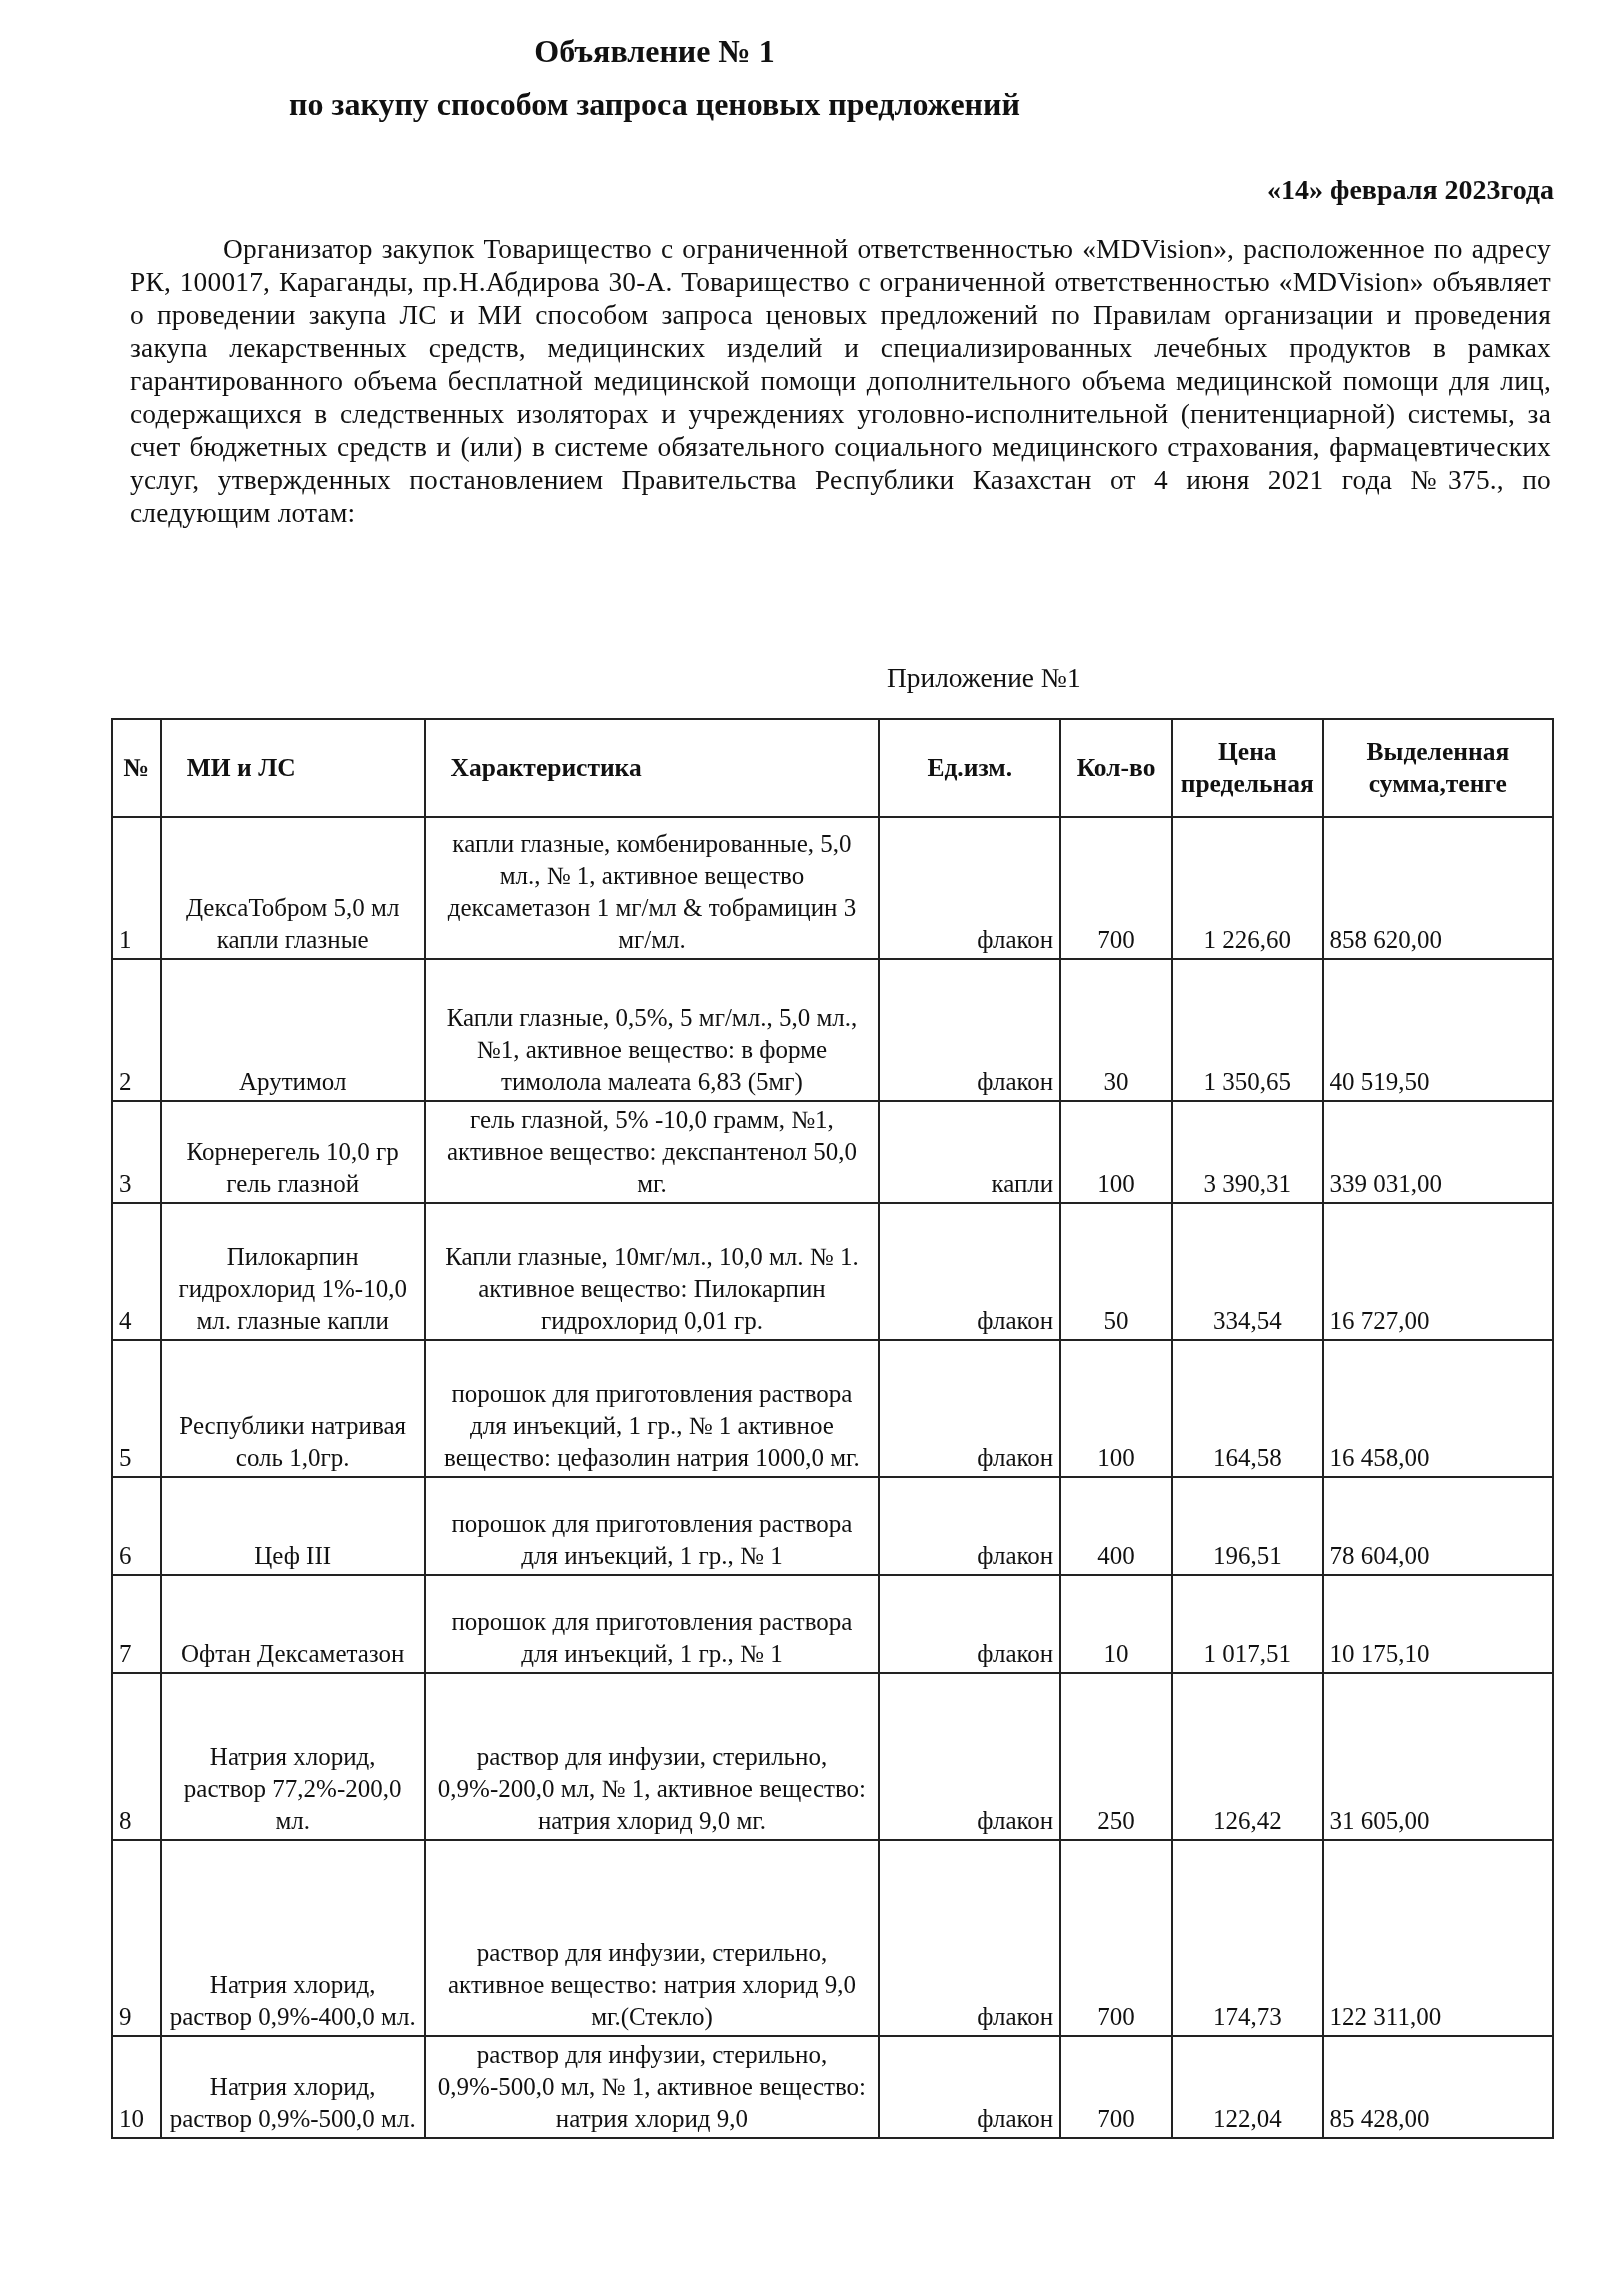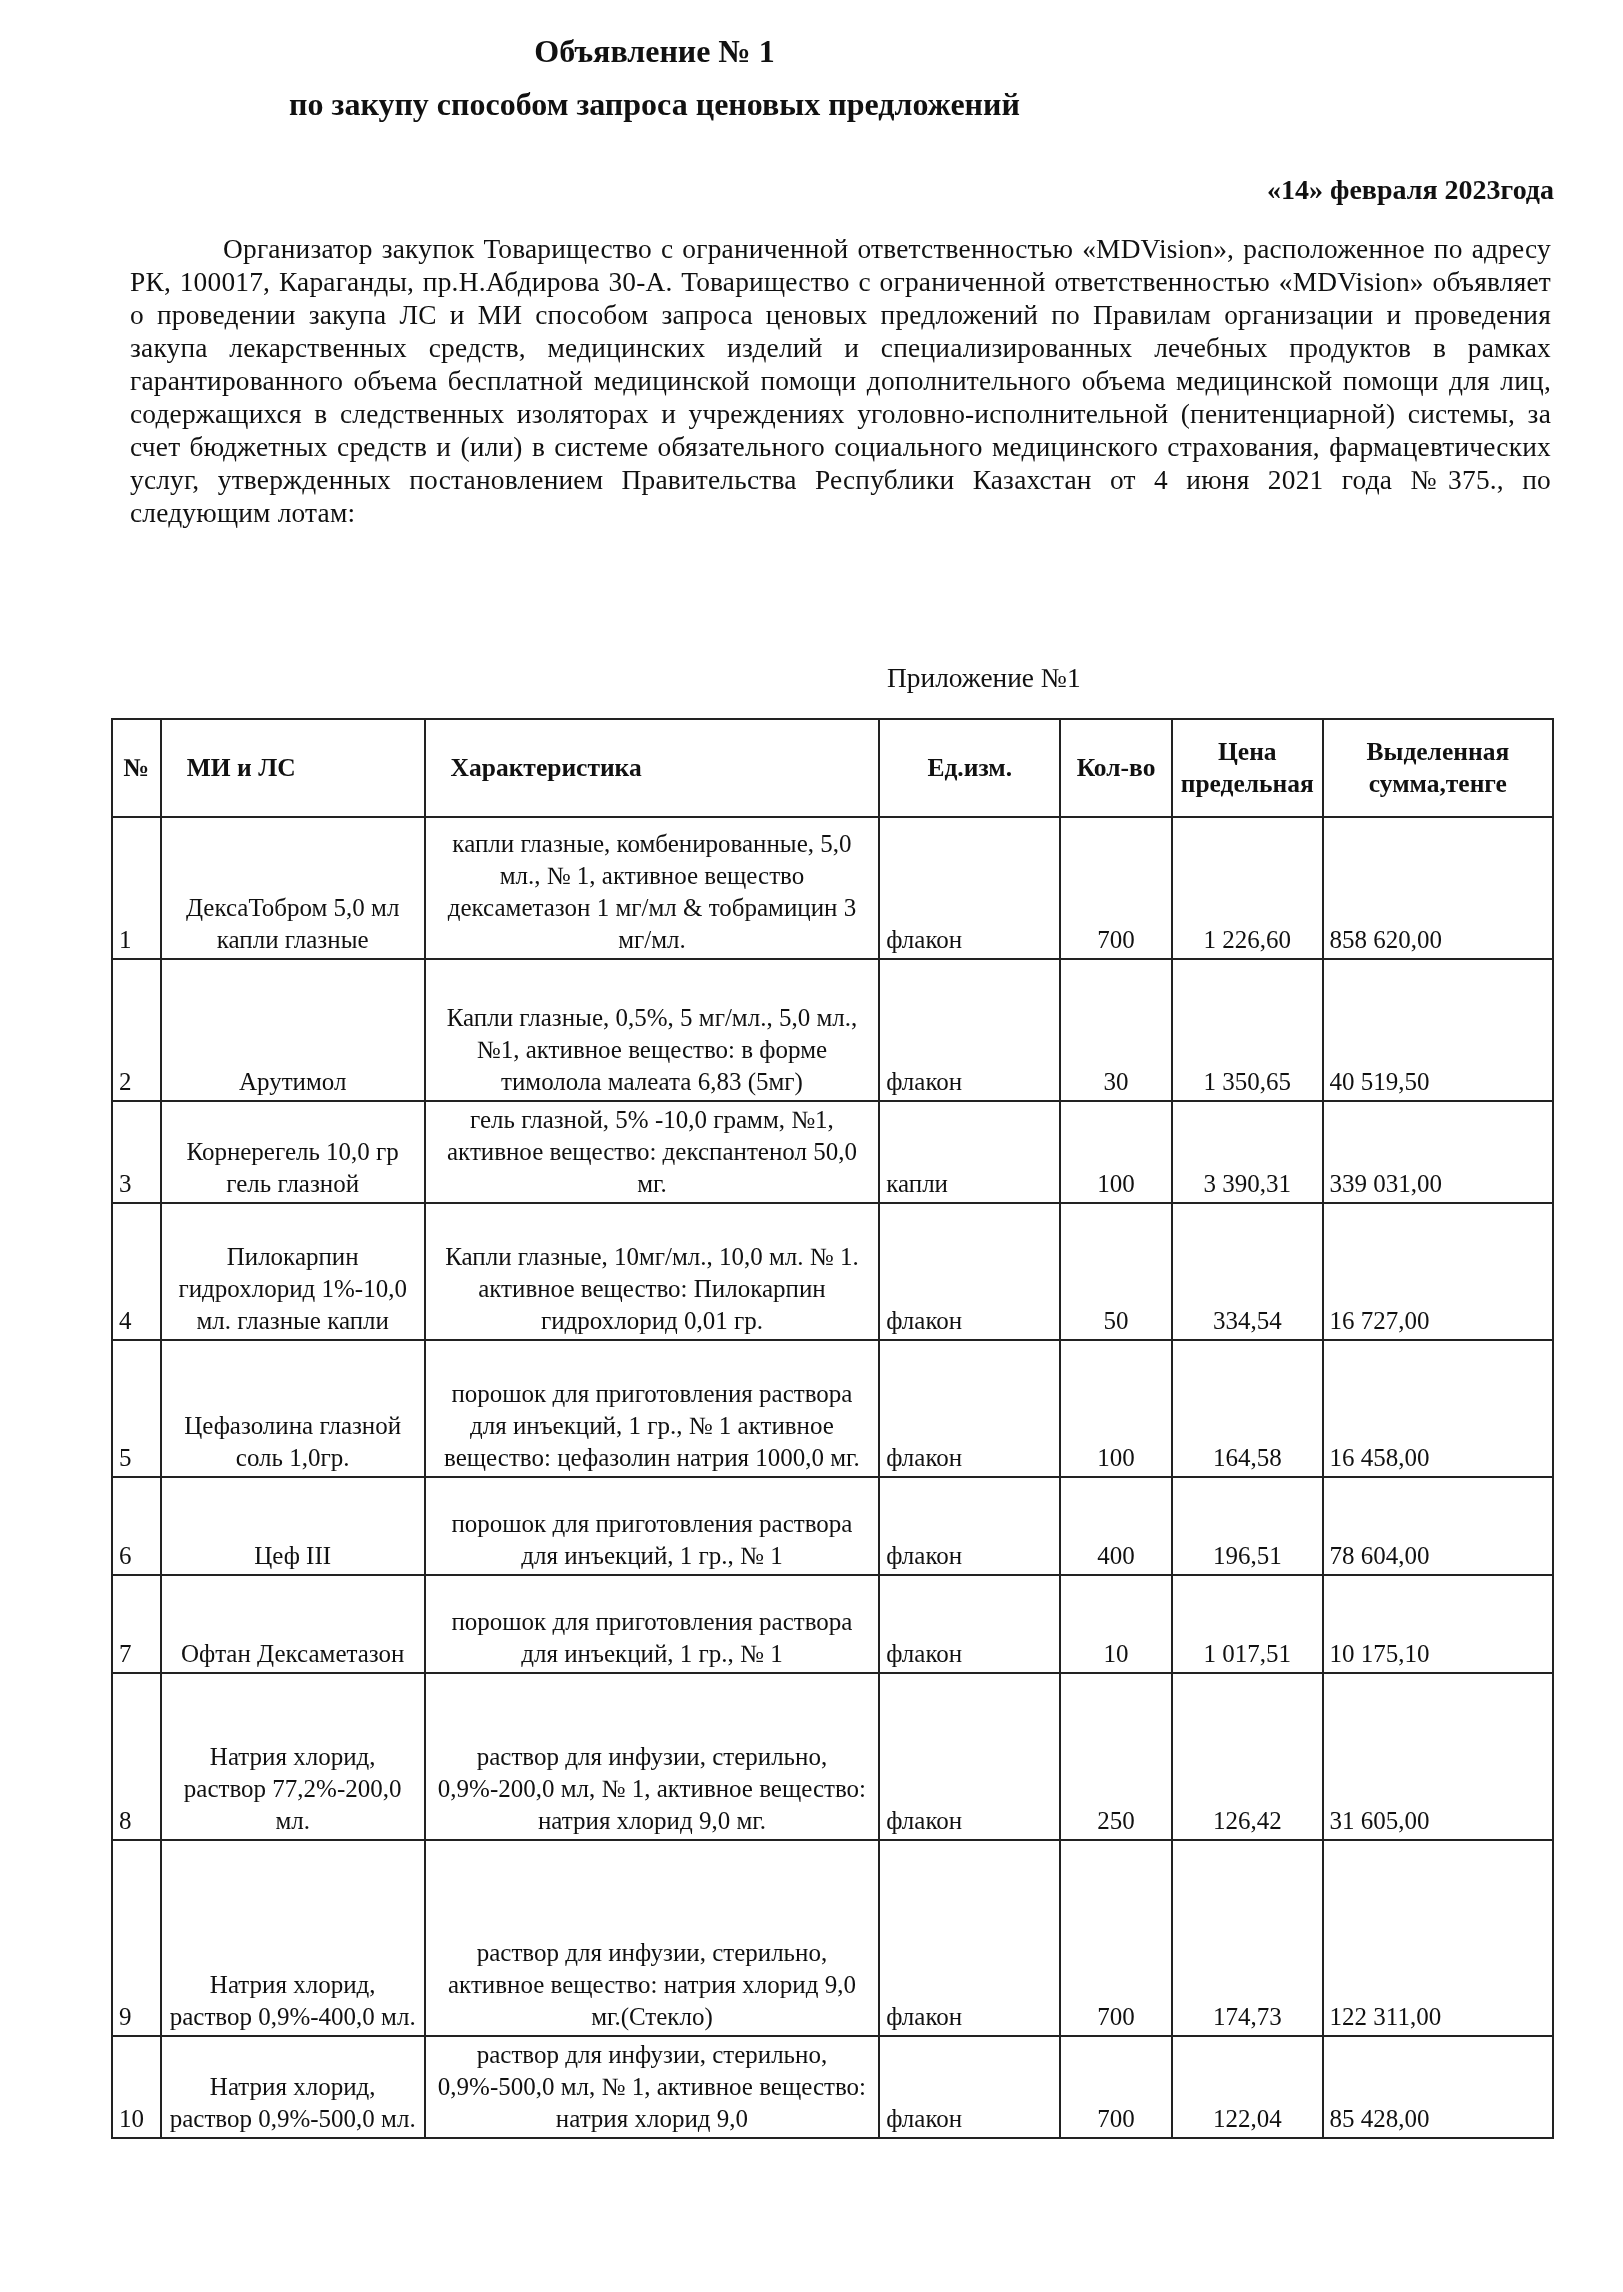--- a/index.html
+++ b/index.html
@@ -30,21 +30,21 @@
     border-collapse: collapse; font-size: 25px; line-height: 32px;
   }
   table.lots th, table.lots td {
     border: 2px solid #222; padding: 2px 5.9px; vertical-align: bottom;
   }
   table.lots th { font-weight: bold; font-size: 25.5px; vertical-align: middle; text-align: center; }
   table.lots th.c-name, table.lots th.c-spec { text-align: left; padding-left: 25px; }
   td.c-num { vertical-align: top; text-align: left; width: 35px; padding-left: 7.8px; }
   td.c-name { text-align: center; width: 250px; }
   td.c-spec { text-align: center; width: 441px; margin-top: 24px; }
-  td.c-unit { text-align: left; width: 167px; }
+  td.c-unit { text-align: right; width: 167px; }
   td.c-qty { text-align: center; width: 98px; }
   td.c-price { text-align: center; width: 137px; }
   td.c-sum { }
   th.c-num { text-align: left; vertical-align: top; padding-left: 7.8px; }
 </style>
 </head>
 <body>
 
 <div class="title t1">Объявление № 1</div>
 <div class="title t2">по закупу способом запроса ценовых предложений</div>
@@ -98,21 +98,21 @@
         <td class="c-num">4</td>
         <td class="c-name">Пилокарпин гидрохлорид 1%-10,0 мл. глазные капли</td>
         <td class="c-spec">Капли глазные, 10мг/мл., 10,0 мл. № 1. активное вещество: Пилокарпин гидрохлорид 0,01 гр.</td>
         <td class="c-unit">флакон</td>
         <td class="c-qty">50</td>
         <td class="c-price">334,54</td>
         <td class="c-sum">16 727,00</td>
       </tr>
       <tr style="height: 137px;">
         <td class="c-num">5</td>
-        <td class="c-name">Цефазолина глазной соль 1,0гр.</td>
+        <td class="c-name">Республики натривая соль 1,0гр.</td>
         <td class="c-spec">порошок для приготовления раствора для инъекций, 1 гр., № 1 активное вещество: цефазолин натрия 1000,0 мг.</td>
         <td class="c-unit">флакон</td>
         <td class="c-qty">100</td>
         <td class="c-price">164,58</td>
         <td class="c-sum">16 458,00</td>
       </tr>
       <tr style="height: 98px;">
         <td class="c-num">6</td>
         <td class="c-name">Цеф III</td>
         <td class="c-spec">порошок для приготовления раствора для инъекций, 1 гр., № 1</td>

